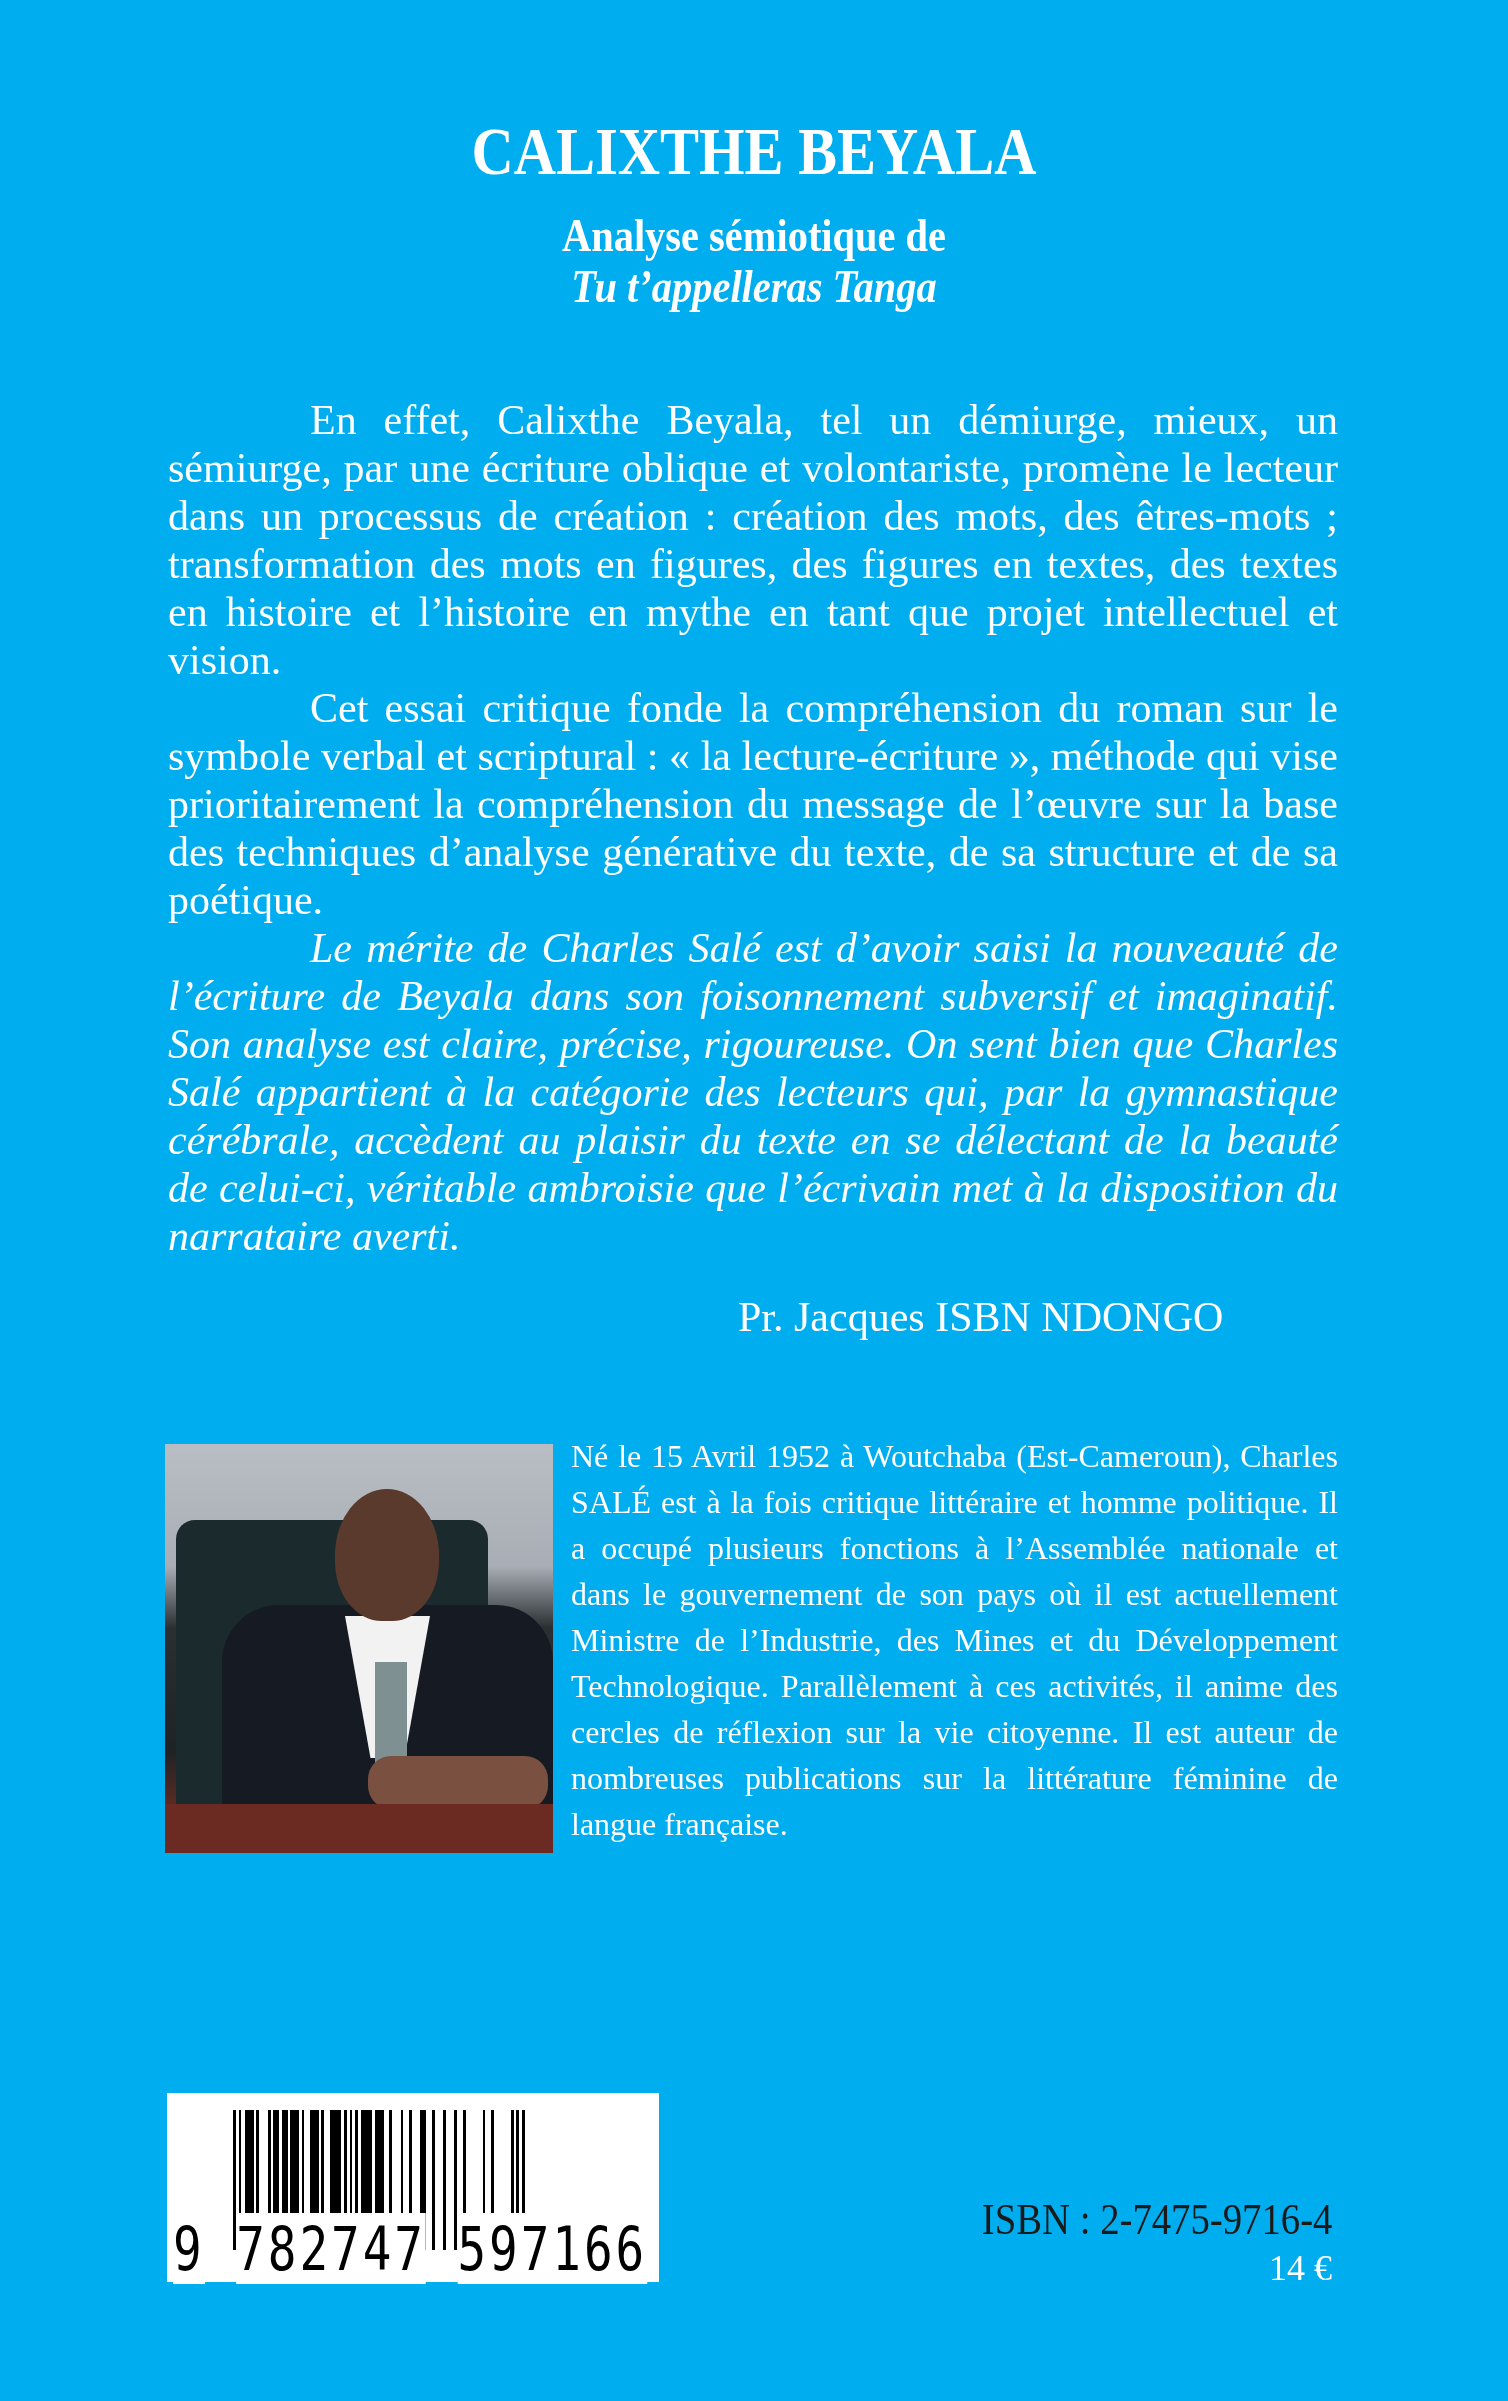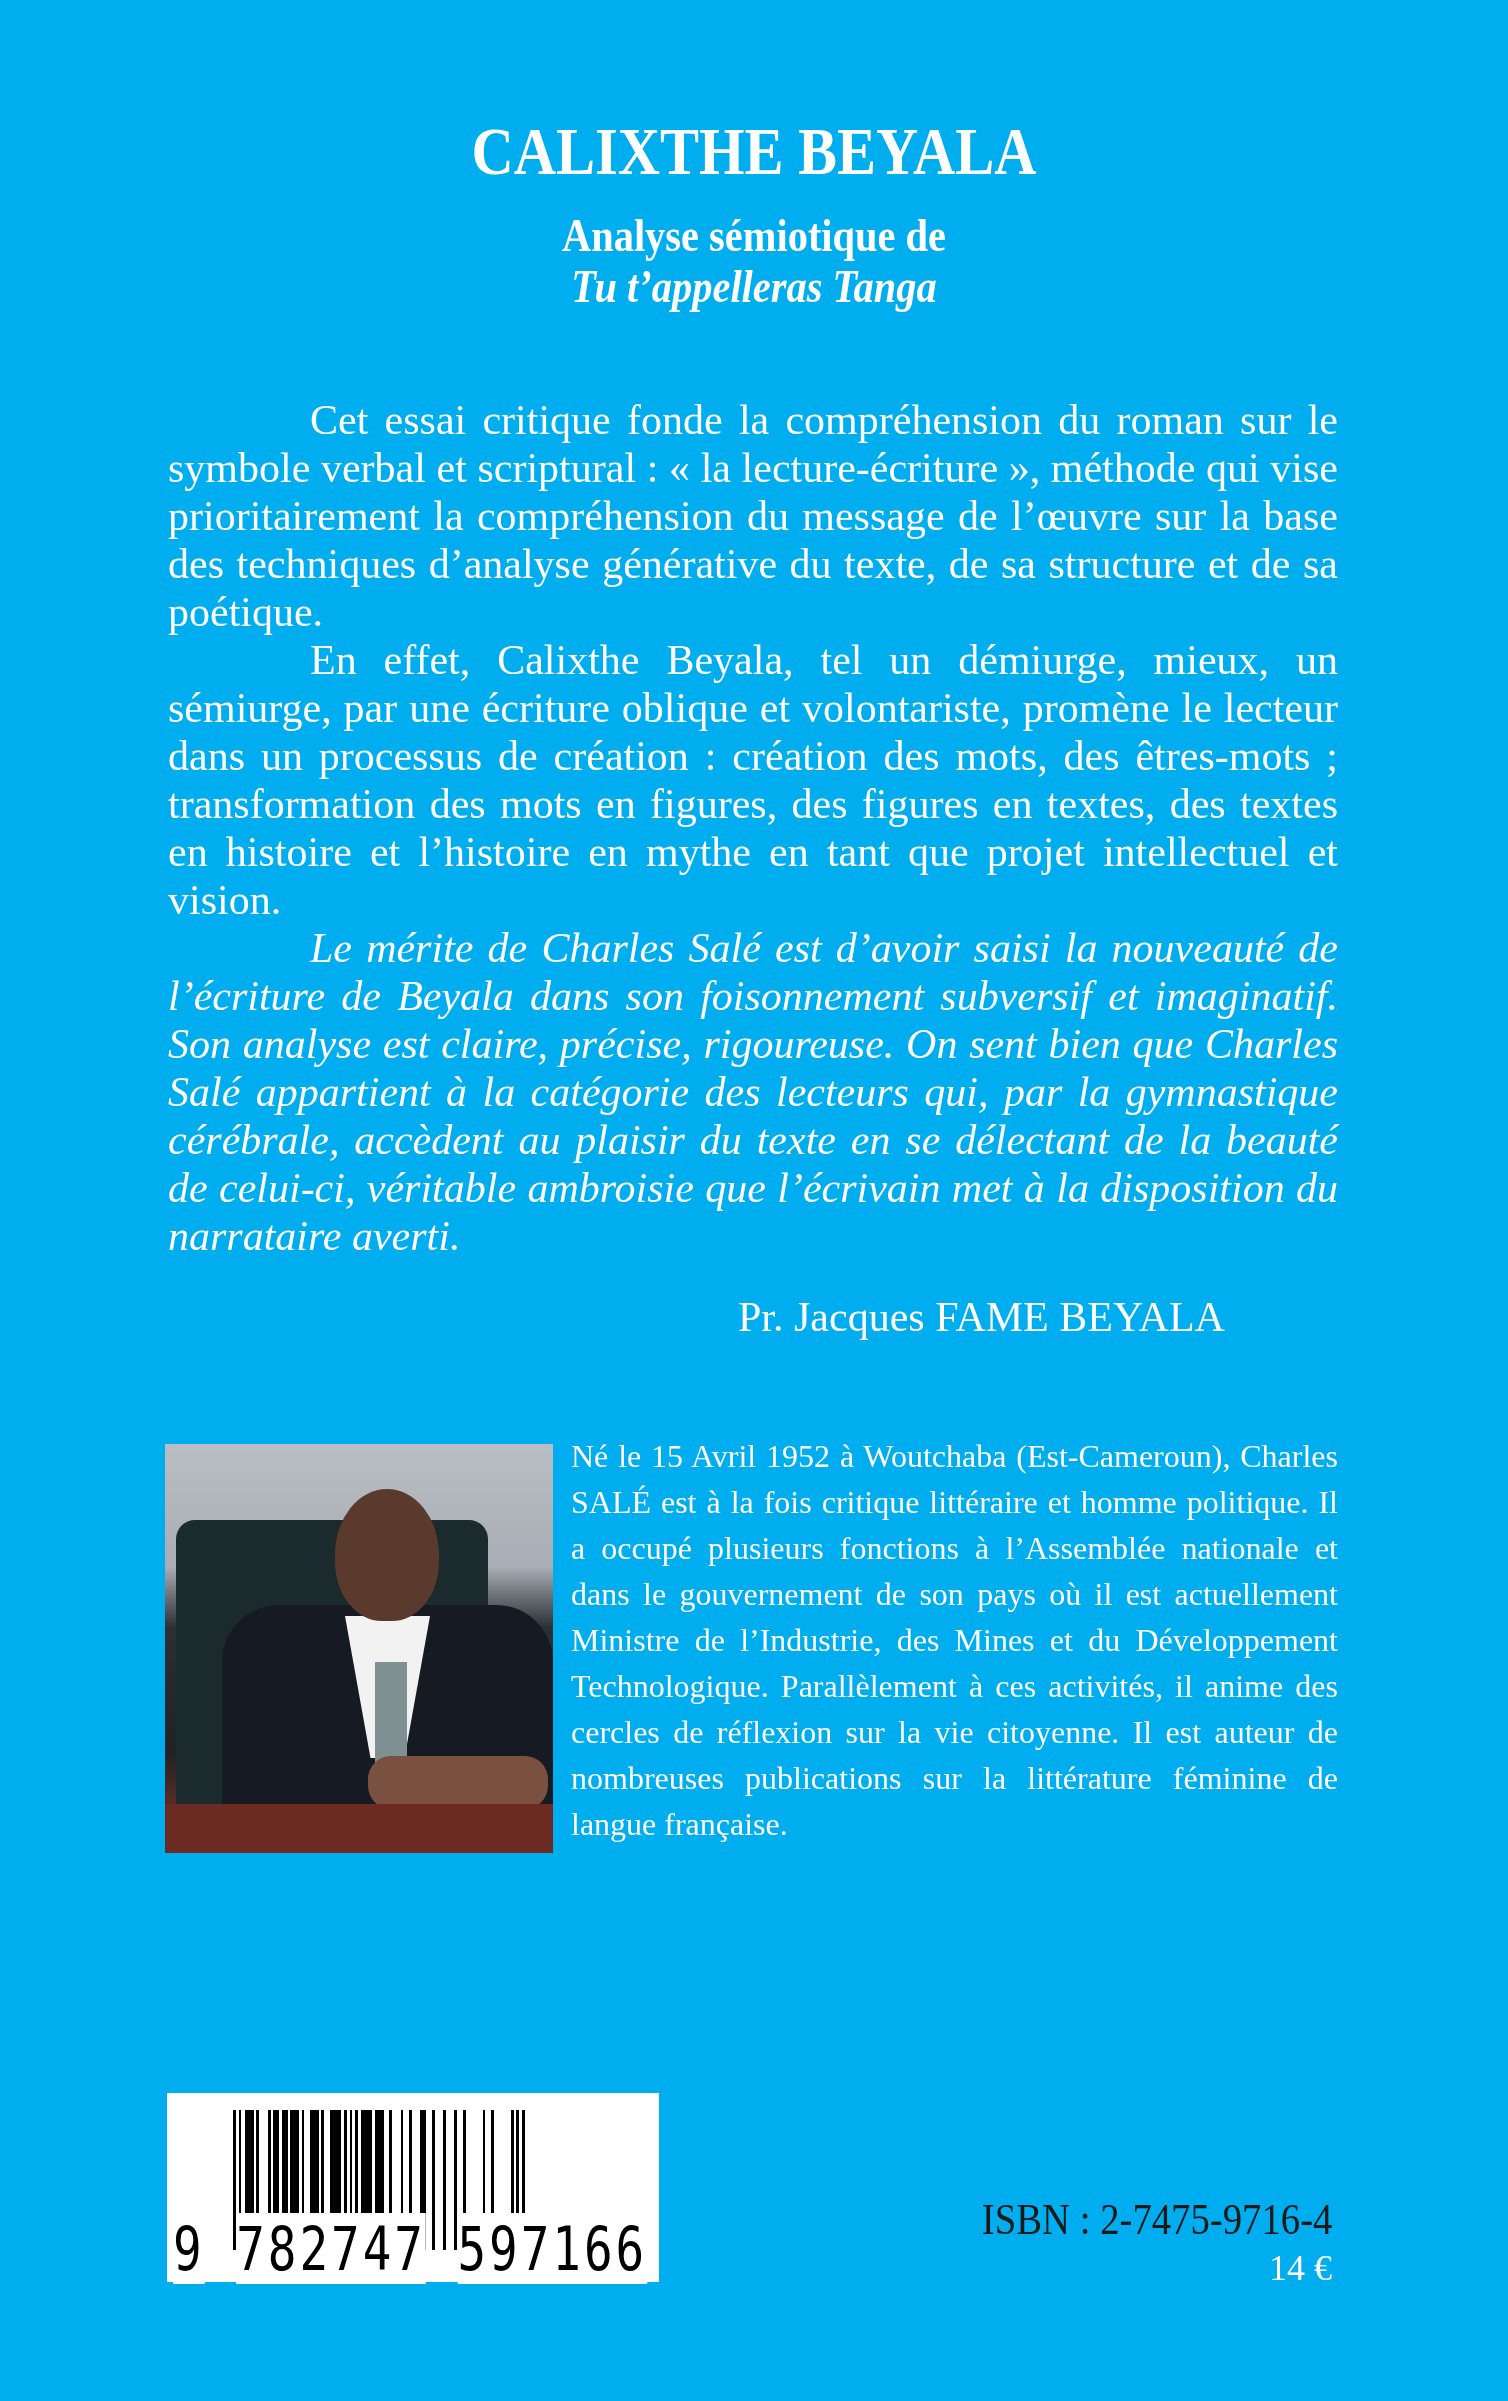--- a/index.html
+++ b/index.html
@@ -97,26 +97,26 @@
 <body>
 
 <div class="abs title">CALIXTHE BEYALA</div>
 
 <div class="abs subtitle">
   <span>Analyse sémiotique de</span>
   <span class="it">Tu t’appelleras Tanga</span>
 </div>
 
 <div class="abs body-text">
+  <p class="indent">En effet, Calixthe Beyala, tel un démiurge, mieux, un sémiurge, par une écriture oblique et volontariste, promène le lecteur dans un processus de création : création des mots, des êtres-mots ; transformation des mots en figures, des figures en textes, des textes en histoire et l’histoire en mythe en tant que projet intellectuel et vision.</p>
   <p class="indent">Cet essai critique fonde la compréhension du roman sur le symbole verbal et scriptural : « la lecture-écriture », méthode qui vise prioritairement la compréhension du message de l’œuvre sur la base des techniques d’analyse générative du texte, de sa structure et de sa poétique.</p>
-  <p class="indent">En effet, Calixthe Beyala, tel un démiurge, mieux, un sémiurge, par une écriture oblique et volontariste, promène le lecteur dans un processus de création : création des mots, des êtres-mots ; transformation des mots en figures, des figures en textes, des textes en histoire et l’histoire en mythe en tant que projet intellectuel et vision.</p>
   <p class="indent it">Le mérite de Charles Salé est d’avoir saisi la nouveauté de l’écriture de Beyala dans son foisonnement subversif et imaginatif. Son analyse est claire, précise, rigoureuse. On sent bien que Charles Salé appartient à la catégorie des lecteurs qui, par la gymnastique cérébrale, accèdent au plaisir du texte en se délectant de la beauté de celui-ci, véritable ambroisie que l’écrivain met à la disposition du narrataire averti.</p>
 </div>
 
-<div class="abs signature">Pr. Jacques FAME BEYALA</div>
+<div class="abs signature">Pr. Jacques ISBN NDONGO</div>
 
 <div class="abs photo">
   <div class="chair"></div>
   <div class="suit"></div>
   <div class="shirt"></div>
   <div class="tie"></div>
   <div class="head"></div>
   <div class="hands"></div>
   <div class="desk"></div>
 </div>

